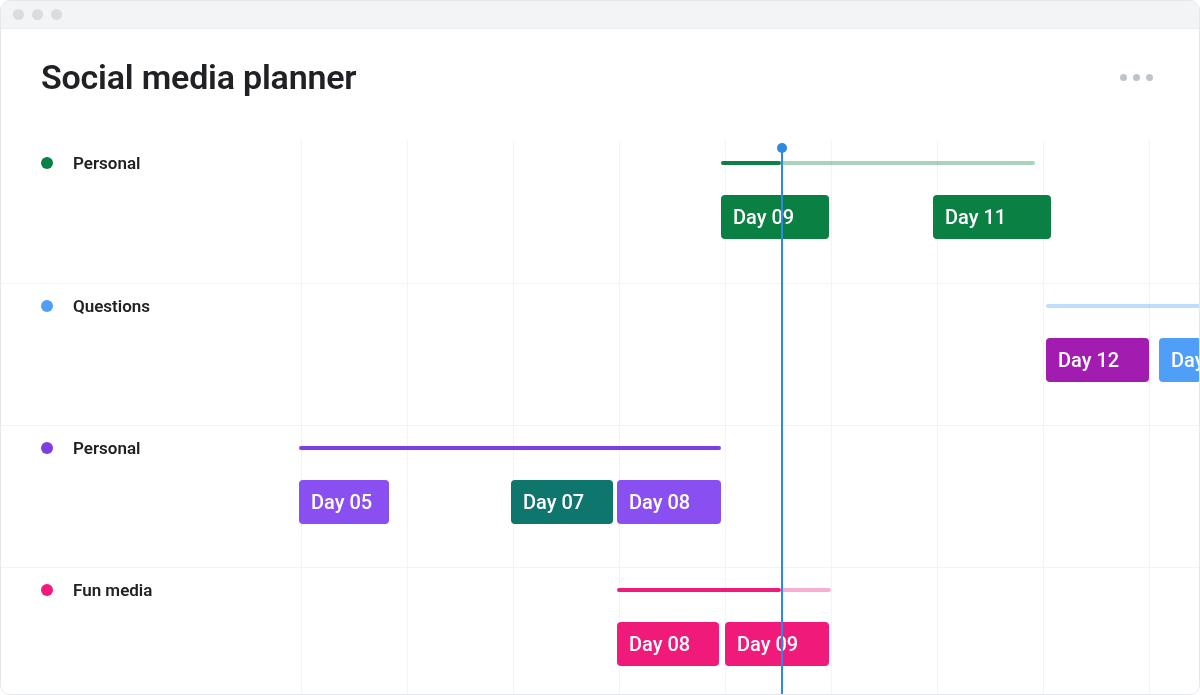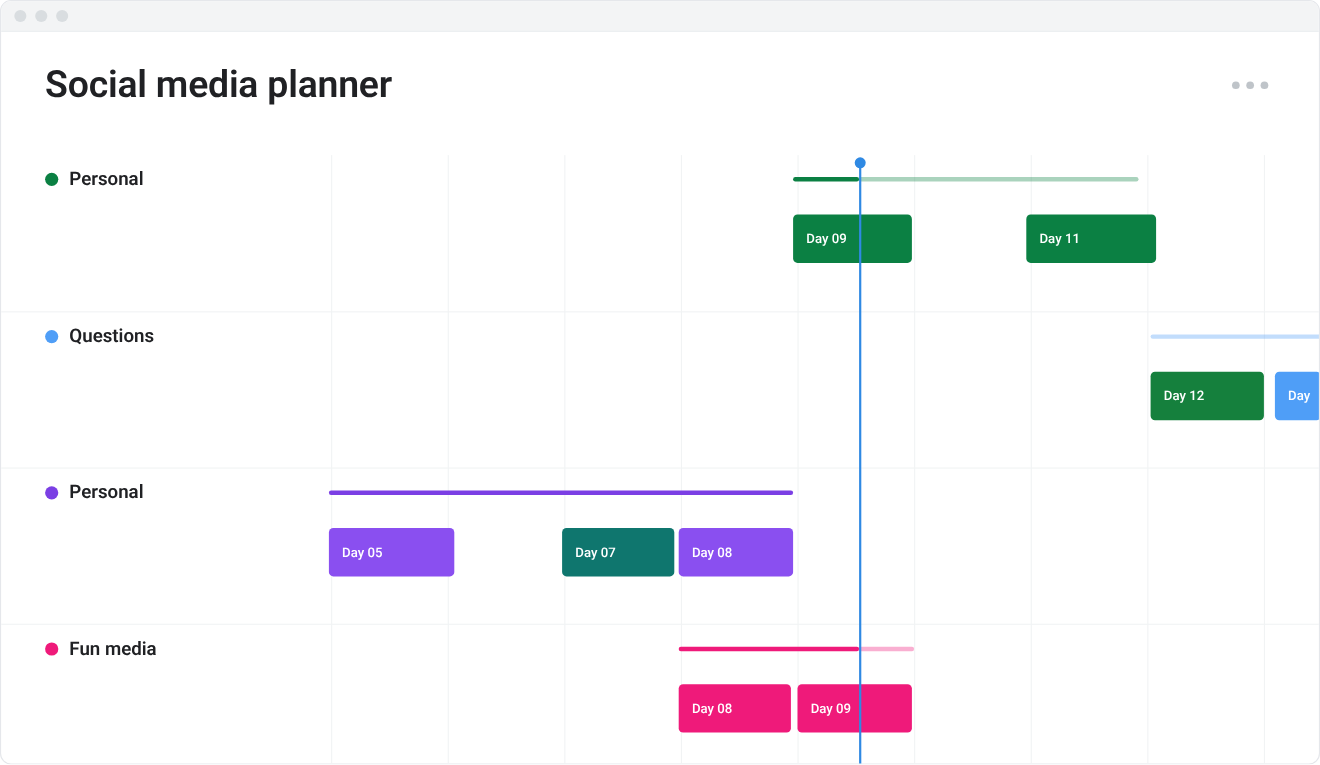--- a/index.html
+++ b/index.html
@@ -7,27 +7,27 @@
   .window { width: 1200px; height: 695px; background: #fff; border: 1px solid #e5e7eb; border-radius: 10px; overflow: hidden; position: relative; }
   .titlebar { height: 28px; background: #f3f4f5; border-bottom: 1px solid #eceff1; display: flex; align-items: center; padding-left: 12px; gap: 8px; }
   .traffic-dot { width: 11px; height: 11px; border-radius: 50%; background: #d9dde0; }
   .content { position: relative; width: 100%; height: calc(695px - 28px); }
   .header { display: flex; align-items: center; justify-content: space-between; padding: 28px 40px 8px 40px; }
   .title { font-size: 34px; font-weight: 600; color: #202124; letter-spacing: -0.2px; }
   .more-dots { display: flex; gap: 6px; cursor: pointer; padding: 6px; }
   .more-dots span { width: 7px; height: 7px; background: #bfc4c9; border-radius: 50%; display: inline-block; }
   .row { position: relative; height: 142px; border-top: 1px solid #f1f3f4; }
   .row:first-child { border-top: none; }
-  .row-label { position: absolute; left: 40px; top: 12px; display: flex; align-items: center; gap: 10px; }
+  .row-label { position: absolute; left: 40px; top: 12px; display: flex; align-items: center; gap: 20px; }
   .row-dot { width: 12px; height: 12px; border-radius: 50%; }
   .row-name { font-size: 17px; font-weight: 600; color: #202124; }
   .gridline { position: absolute; top: 0; bottom: 0; width: 1px; background: #f1f3f4; }
   .span-line { position: absolute; height: 4px; border-radius: 2px; }
   .span-line.faded { opacity: 0.35; }
-  .task { position: absolute; height: 44px; border-radius: 4px; color: #fff; font-size: 12px; font-weight: 500; display: flex; align-items: center; padding: 0 12px; cursor: pointer; }
+  .task { position: absolute; height: 44px; border-radius: 4px; color: #fff; font-size: 20px; font-weight: 500; display: flex; align-items: center; padding: 0 12px; cursor: pointer; }
   .now-line { position: absolute; top: 0; bottom: 0; width: 2px; background: #2f89e3; pointer-events: none; }
   .now-dot { position: absolute; width: 10px; height: 10px; background: #2f89e3; border-radius: 50%; left: -4px; top: -4px; }
   .timeline-body { position: absolute; top: 112px; left: 0; right: 0; bottom: 0; }
   .chart-grid { position: absolute; top: 112px; left: 0; right: 0; bottom: 0; pointer-events: none; }
 </style>
 </head>
 <body>
 
 <div class="window">
   <div class="titlebar">
@@ -70,30 +70,30 @@
           <div class="task" style="left: 720px; width: 108px; top: 54px; background: rgb(11, 128, 67);">Day 09</div>
           <div class="task" style="left: 932px; width: 118px; top: 54px; background: rgb(11, 128, 67);">Day 11</div>
         </div>
         <div class="row">
           <div class="row-label">
             <span class="row-dot" style="background: rgb(79, 158, 247);"></span>
             <span class="row-name">Questions</span>
           </div>
           <div class="span-line" style="left: 1045px; width: 0px; top: 20px; background: rgb(79, 158, 247);"></div>
           <div class="span-line faded" style="left: 1045px; width: 155px; top: 20px; background: rgb(79, 158, 247);"></div>
-          <div class="task" style="left: 1045px; width: 103px; top: 54px; background: #15803d;">Day 12</div>
+          <div class="task" style="left: 1045px; width: 103px; top: 54px; background: #a21caf;">Day 12</div>
           <div class="task" style="left: 1158px; width: 42px; top: 54px; background: rgb(79, 158, 247);">Day</div>
         </div>
         <div class="row">
           <div class="row-label">
             <span class="row-dot" style="background: rgb(123, 63, 228);"></span>
             <span class="row-name">Personal</span>
           </div>
           <div class="span-line" style="left: 298px; width: 422px; top: 20px; background: rgb(123, 63, 228);"></div>
-          <div class="task" style="left: 298px; width: 114px; top: 54px; background: rgb(138, 79, 240);">Day 05</div>
+          <div class="task" style="left: 298px; width: 90px; top: 54px; background: rgb(138, 79, 240);">Day 05</div>
           <div class="task" style="left: 510px; width: 102px; top: 54px; background: #0f766e;">Day 07</div>
           <div class="task" style="left: 616px; width: 104px; top: 54px; background: rgb(138, 79, 240);">Day 08</div>
         </div>
         <div class="row">
           <div class="row-label">
             <span class="row-dot" style="background: rgb(239, 26, 122);"></span>
             <span class="row-name">Fun media</span>
           </div>
           <div class="span-line" style="left: 616px; width: 164px; top: 20px; background: rgb(239, 26, 122);"></div>
           <div class="span-line faded" style="left: 780px; width: 50px; top: 20px; background: rgb(239, 26, 122);"></div>

